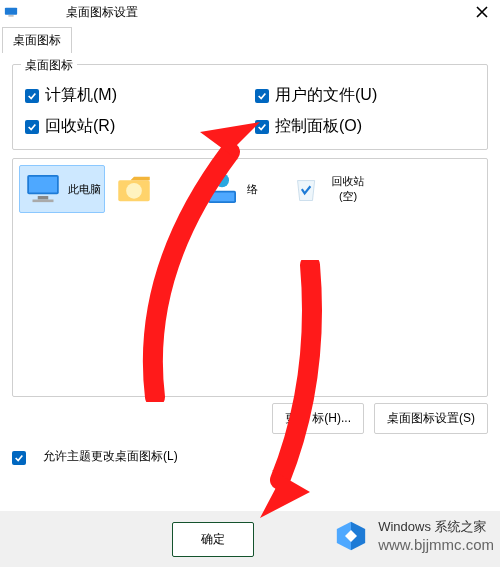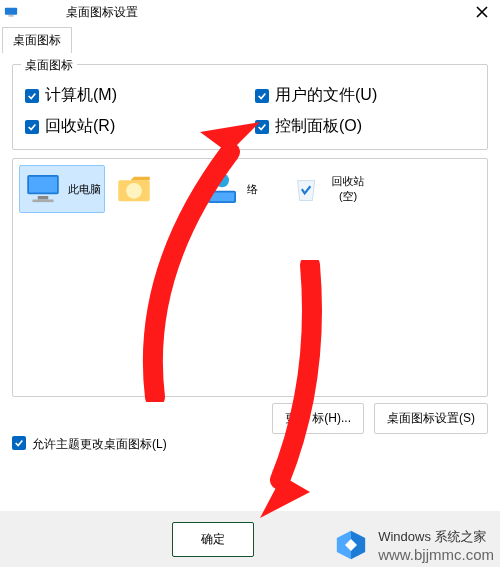--- a/index.html
+++ b/index.html
@@ -18,25 +18,25 @@
   .cb{width:14px;height:14px;border-radius:2px;background:#0067c0;display:flex;align-items:center;justify-content:center;}
   .cb svg{width:10px;height:10px;}
   .icons-box{border:1px solid #cfcfcf;border-radius:2px;height:225px;padding:6px;}
   .icon-row{display:flex;gap:8px;}
   .icon-item{width:80px;display:flex;flex-direction:row;align-items:center;gap:4px;}
   .icon-item .ic{width:42px;height:42px;display:flex;align-items:center;justify-content:center;}
   .icon-item.selected{background:#cde8ff;border:1px solid #8bc8ff;border-radius:2px;padding:2px;}
   .icon-item .lbl{font-size:11px;text-align:center;}
   .btn-row{display:flex;justify-content:flex-end;gap:10px;margin-top:6px;}
   .btn{border:1px solid #cfcfcf;background:#fff;padding:6px 12px;font-size:12px;border-radius:2px;}
-  .allow-row{display:flex;align-items:flex-start;gap:6px;margin-top:2px;}
+  .allow-row{display:flex;align-items:flex-end;gap:17px;margin-top:14px;}
   .footer-btns{position:absolute;left:0;right:0;bottom:0;height:56px;background:#f0f0f0;display:flex;align-items:center;justify-content:flex-end;gap:12px;padding-right:170px;box-sizing:border-box;}
   .btn-main{border:1px solid #14532d;background:#fff;padding:8px 28px;font-size:12px;border-radius:2px;}
   .btn-sec{border:1px solid #cfcfcf;background:#fff;padding:8px 28px;font-size:12px;border-radius:2px;}
-  .watermark{position:absolute;right:6px;bottom:4px;display:flex;gap:10px;font-size:13px;color:#333;}
+  .watermark{position:absolute;right:6px;bottom:14px;display:flex;align-items:center;gap:10px;font-size:13px;color:#333;}
   .watermark .small{font-size:15px;color:#666;display:block;}
   
   .arrow{position:absolute;pointer-events:none;}
   .arrow svg{width:100%;height:100%;}
 </style>
 </head>
 <body>
 
 <div class="window">
   <div class="titlebar">

